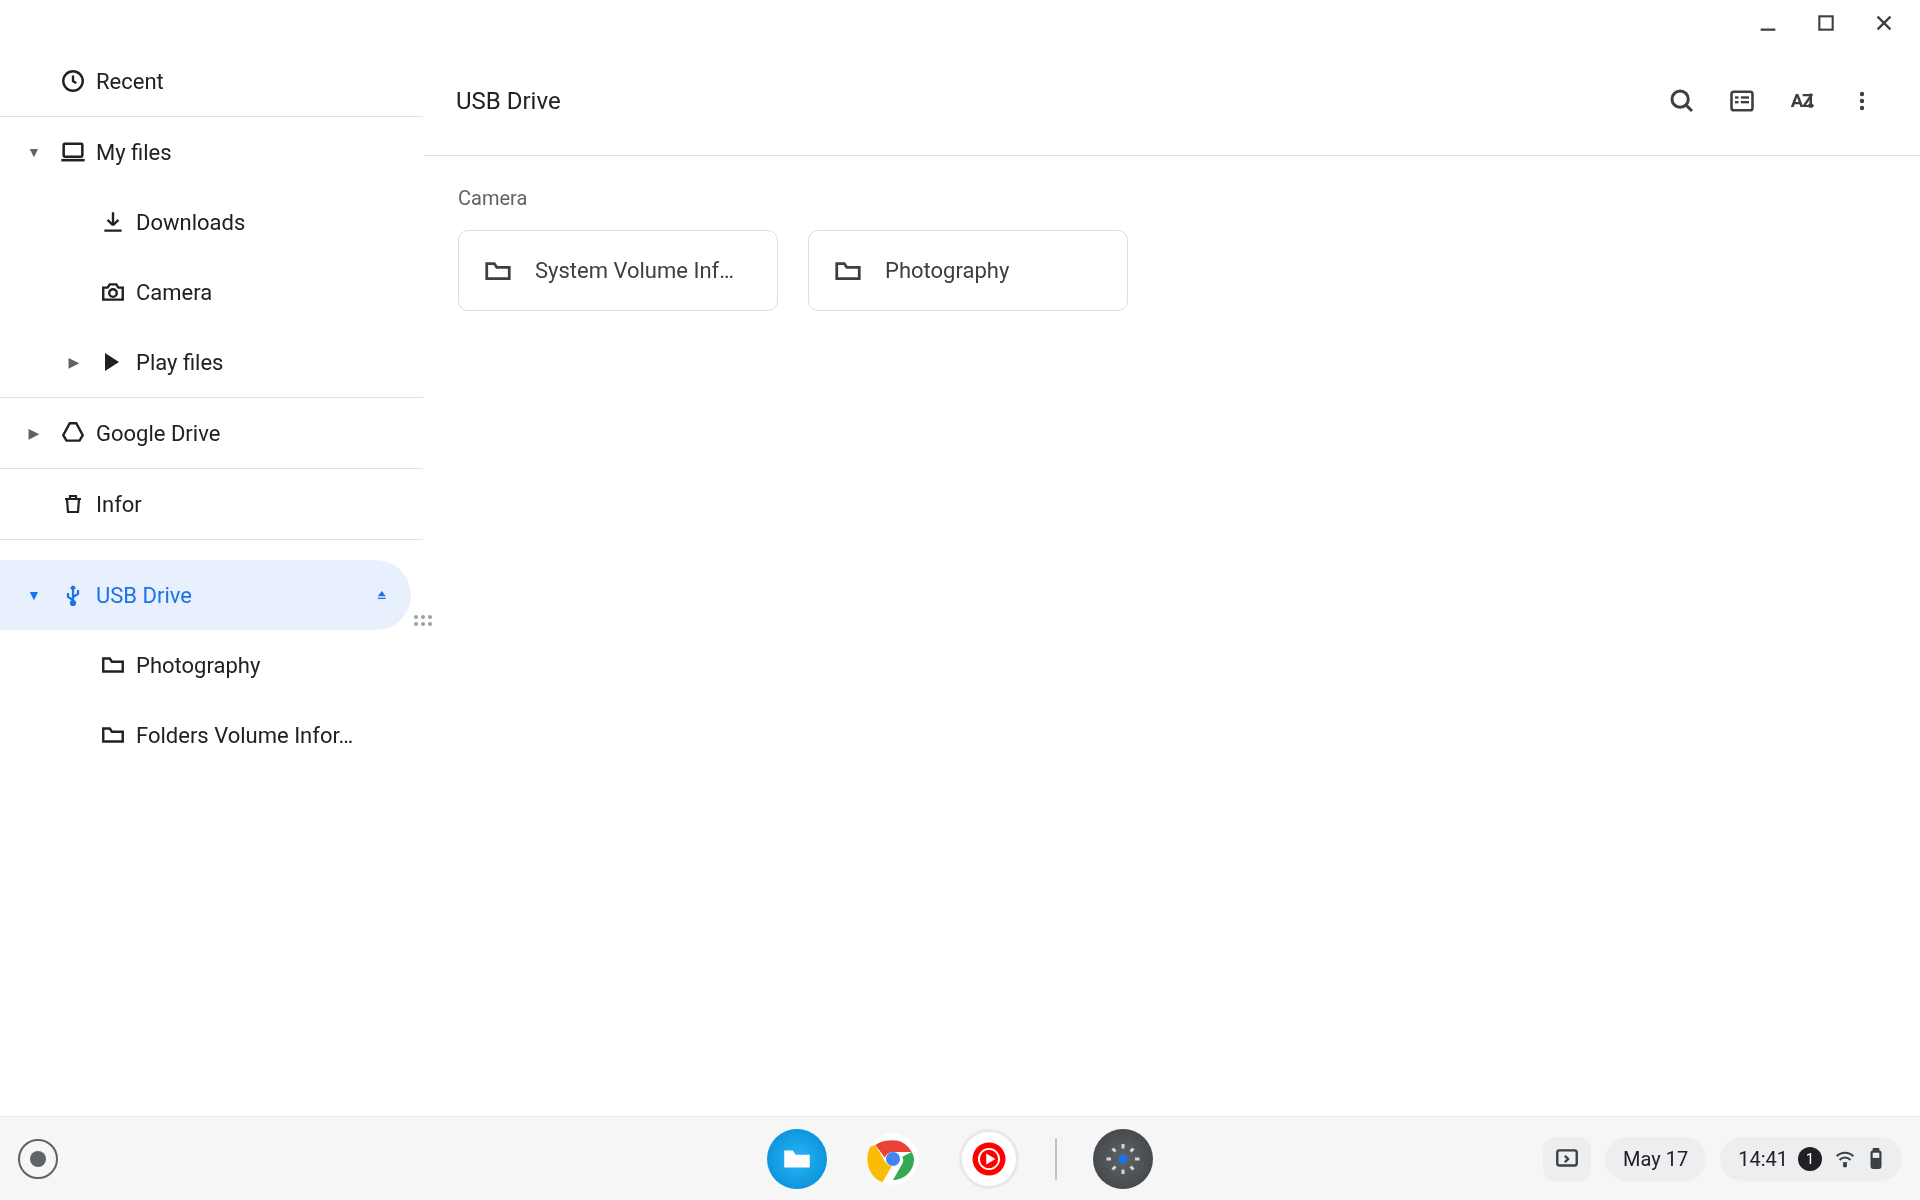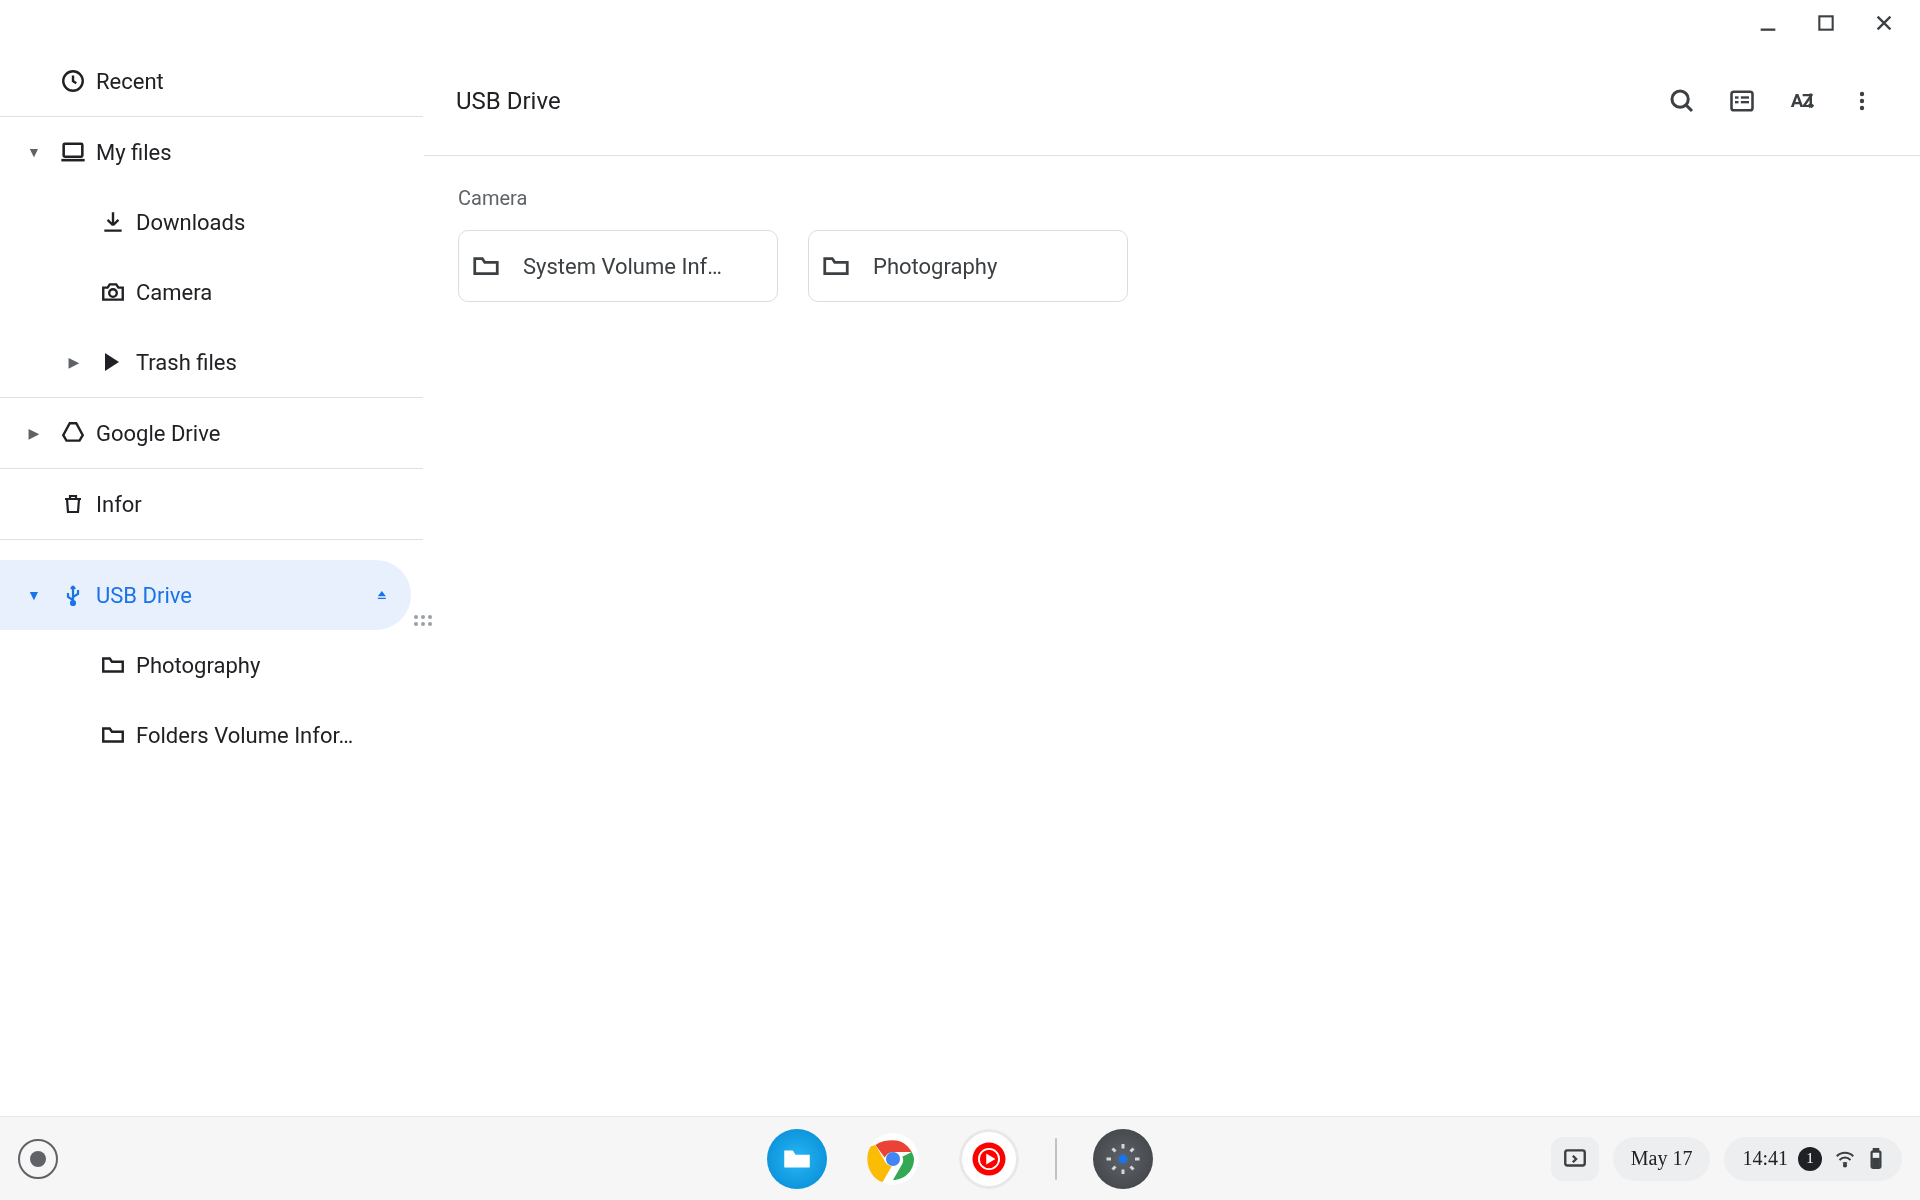--- a/index.html
+++ b/index.html
@@ -29,32 +29,32 @@
   .drag-handle span { width:4px; height:4px; border-radius:50%; background:#9aa0a6; }
 
   
   .content { flex: 1 1 auto; display: flex; flex-direction: column; }
   .content-header { height: 110px; display: flex; align-items: center; padding: 0 28px 0 32px; border-bottom: 1px solid #e0e0e0; }
   .content-title { font-size: 24px; color: #202124; flex: 0 0 auto; }
   .content-header .spacer { flex: 1; }
   .hact { width: 60px; height: 60px; display:flex; align-items:center; justify-content:center; color:#3c4043; }
   .section-label { font-size: 20px; color: #5f6368; margin: 30px 0 20px 34px; }
   .folder-grid { display: flex; gap: 30px; padding-left: 34px; }
-  .folder-card { width: 320px; height: 72px; border: 1px solid #dadce0; border-radius: 10px; display:flex; align-items:center; padding: 0 12px; gap: 22px; font-size: 22px; color:#3c4043; }
+  .folder-card { width: 320px; height: 81px; border: 1px solid #dadce0; border-radius: 10px; display:flex; align-items:center; padding: 0 24px; gap: 22px; font-size: 22px; color:#3c4043; }
   .folder-card .fname { flex:1; white-space: nowrap; overflow:hidden; text-overflow: ellipsis; }
 
   
   .shelf { height: 84px; background: rgba(245,245,245,0.9); display:flex; align-items:center; padding: 0 18px; position: relative; border-top: 1px solid rgba(0,0,0,0.05); }
   .launcher { width: 40px; height:40px; border-radius:50%; border: 2px solid #5f6368; display:flex; align-items:center; justify-content:center; }
   .launcher .dot { width:16px; height:16px; border-radius:50%; background:#5f6368; }
   .shelf-center { position:absolute; left:50%; transform:translateX(-50%); display:flex; align-items:center; gap: 36px; }
   .shelf-icon { width:60px; height:60px; border-radius:50%; display:flex; align-items:center; justify-content:center; position:relative; }
   .shelf-sep { width:2px; height:42px; background:#c0c2c5; border-radius:2px; }
   .shelf-right { margin-left:auto; display:flex; align-items:center; gap:14px; }
-  .pill { background:#eceef0; border-radius:22px; height:44px; display:flex; align-items:center; padding:0 18px; font-size:20px; color:#202124;font-family:Liberation Serif, serif; }
+  .pill { background:#eceef0; border-radius:22px; height:44px; display:flex; align-items:center; padding:0 18px; font-size:20px; color:#202124; }
   .quick { width:48px; height:44px; border-radius:12px; background:#eceef0; display:flex; align-items:center; justify-content:center; }
   .status-dot { width:24px; height:24px; border-radius:50%; background:#202124; color:#fff; font-size:15px; display:flex; align-items:center; justify-content:center; margin-left:10px; }
   .status-ico { margin-left:12px; display:flex; color:#3c4043; }
 
   svg { display:block; }
 </style>
 </head>
 <body>
 
 <div class="win-controls">
@@ -124,21 +124,21 @@
       <span class="lbl">Camera</span>
     </div>
 
     <div class="sb-row child">
       <span class="chev">▶</span>
       <span class="ic">
         <svg width="24" height="24" viewBox="0 0 24 24" fill="#202124">
             <path d="M4 3l14 9L4 21V3z"></path>
           </svg>
       </span>
-      <span class="lbl">Trash files</span>
+      <span class="lbl">Play files</span>
     </div>
 
     <div class="sb-sep"></div>
 
     <div class="sb-row topchild">
       <span class="chev">▶</span>
       <span class="ic">
         <svg width="26" height="26" viewBox="0 0 24 24" fill="none" stroke="#202124" stroke-width="2.2">
             <path d="M9 3h6l6 11-3 5H6l-3-5L9 3z"></path>
           </svg>

